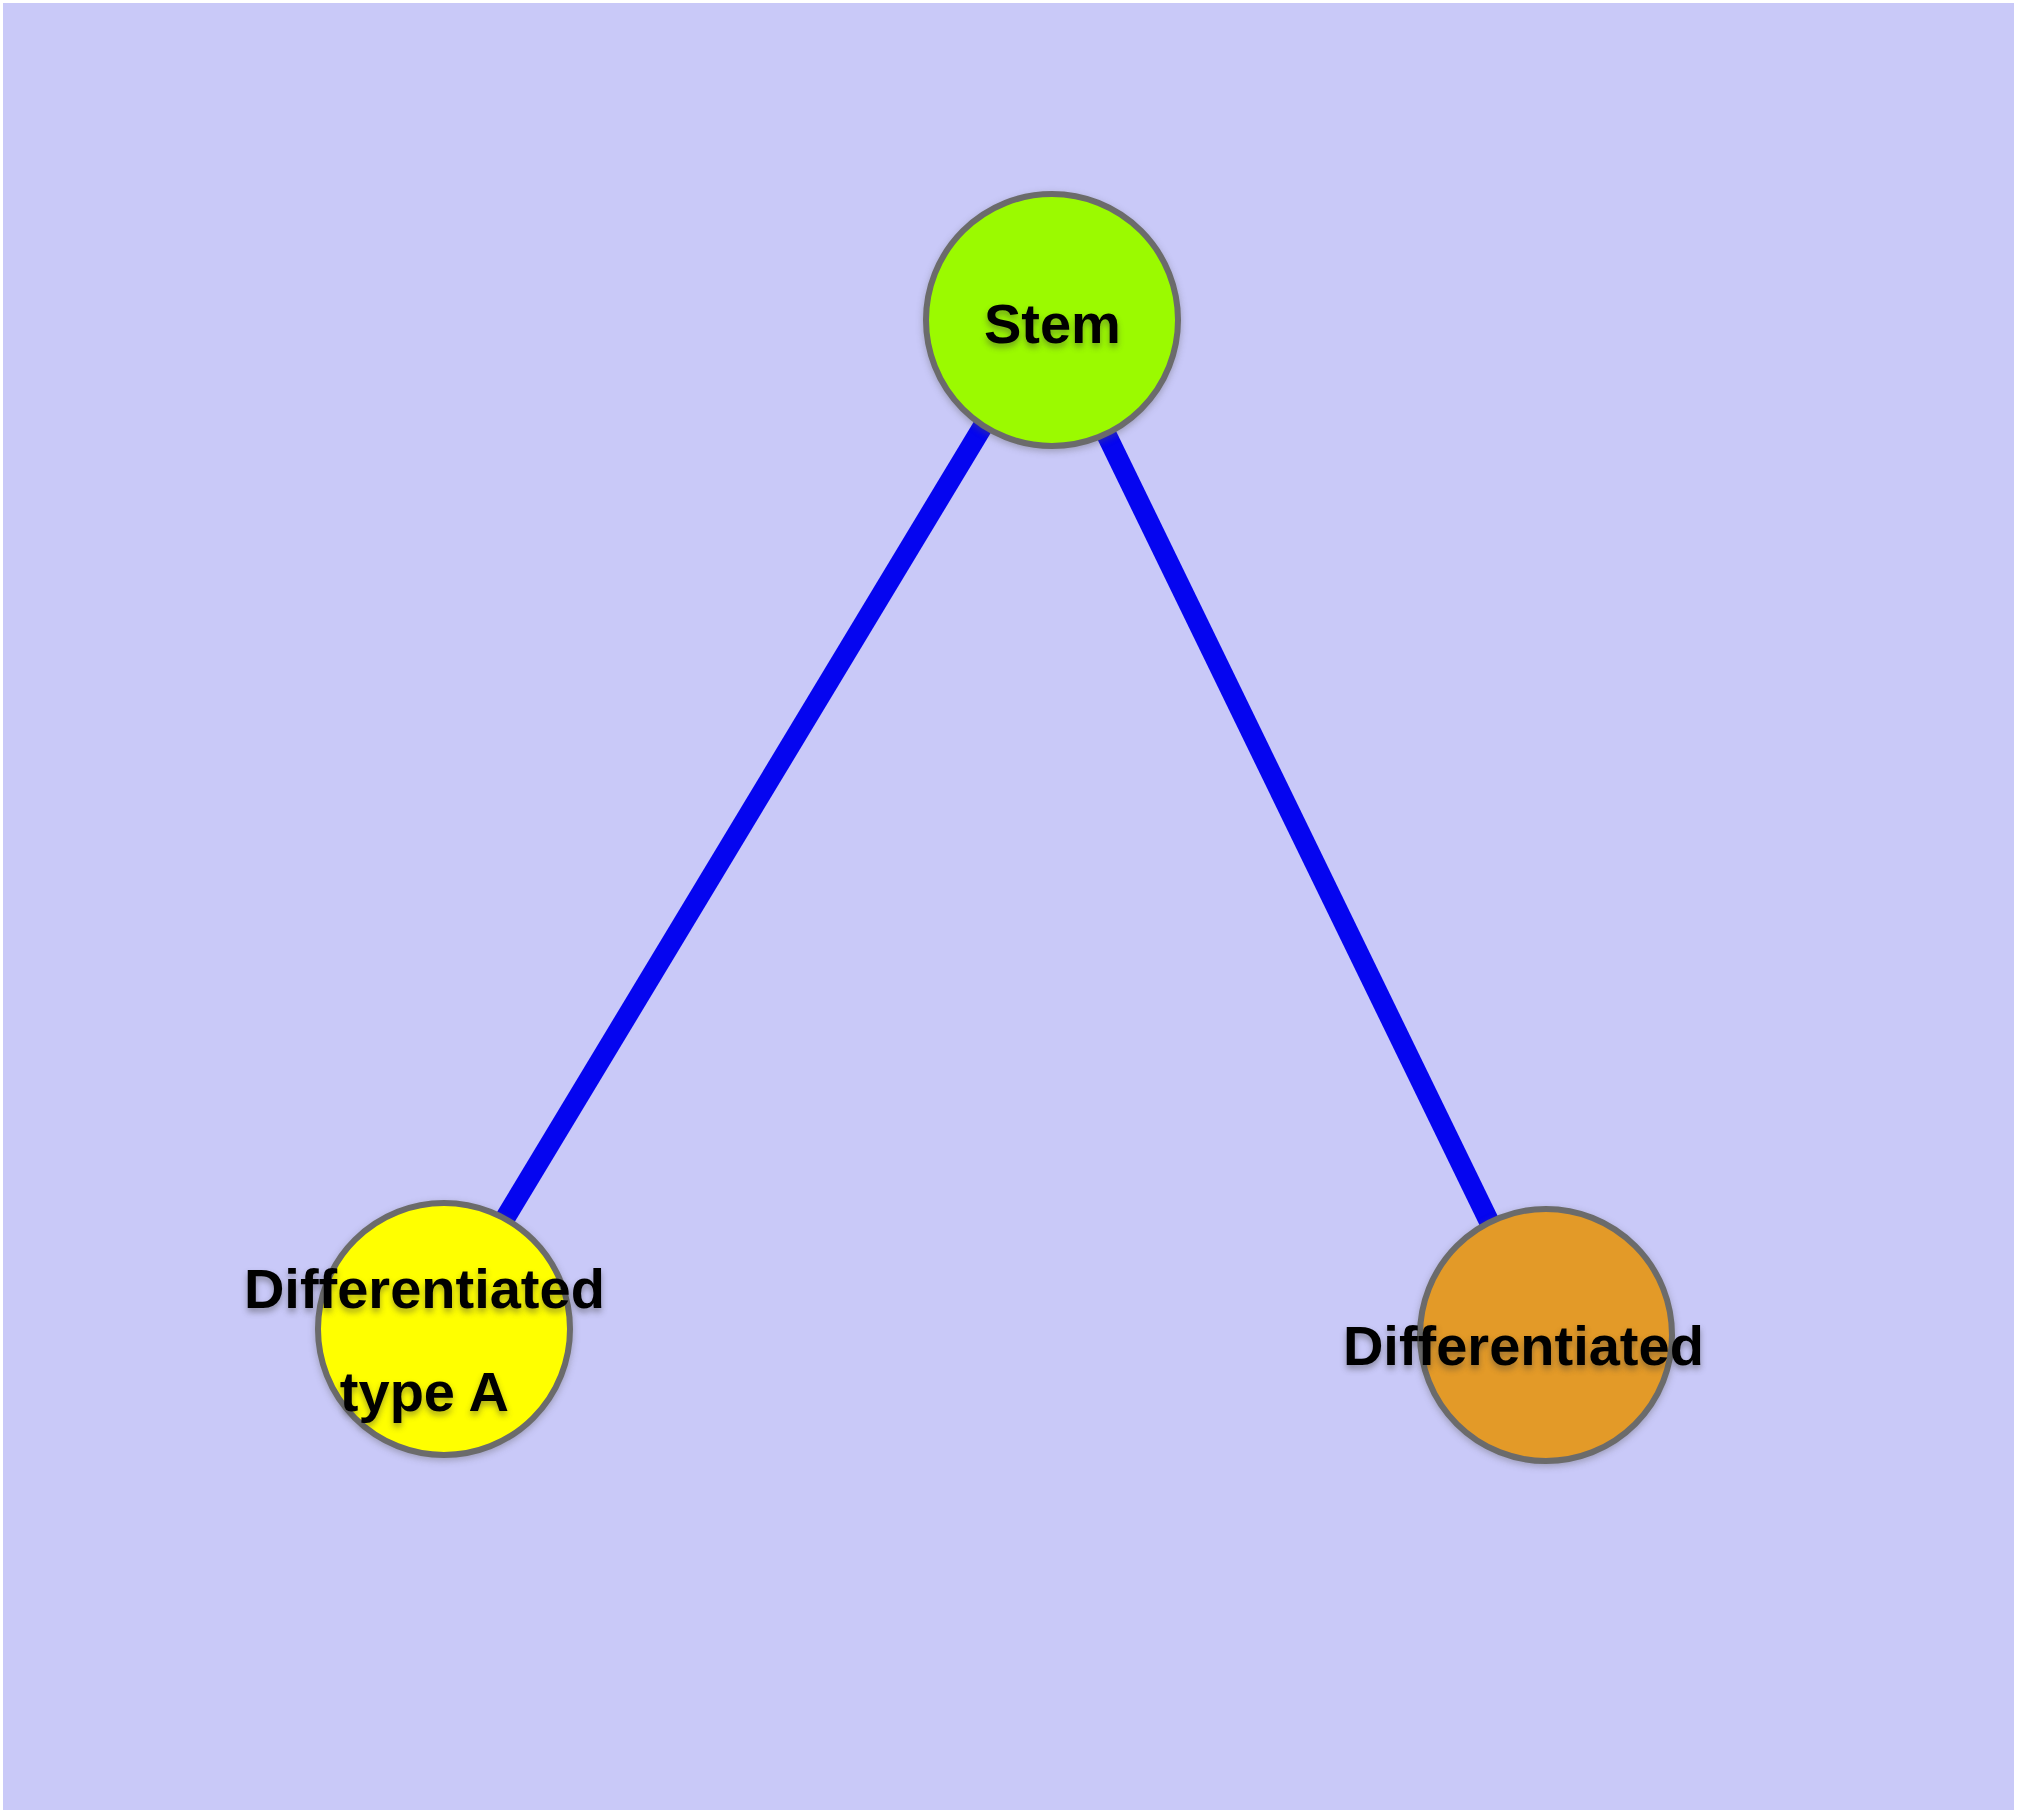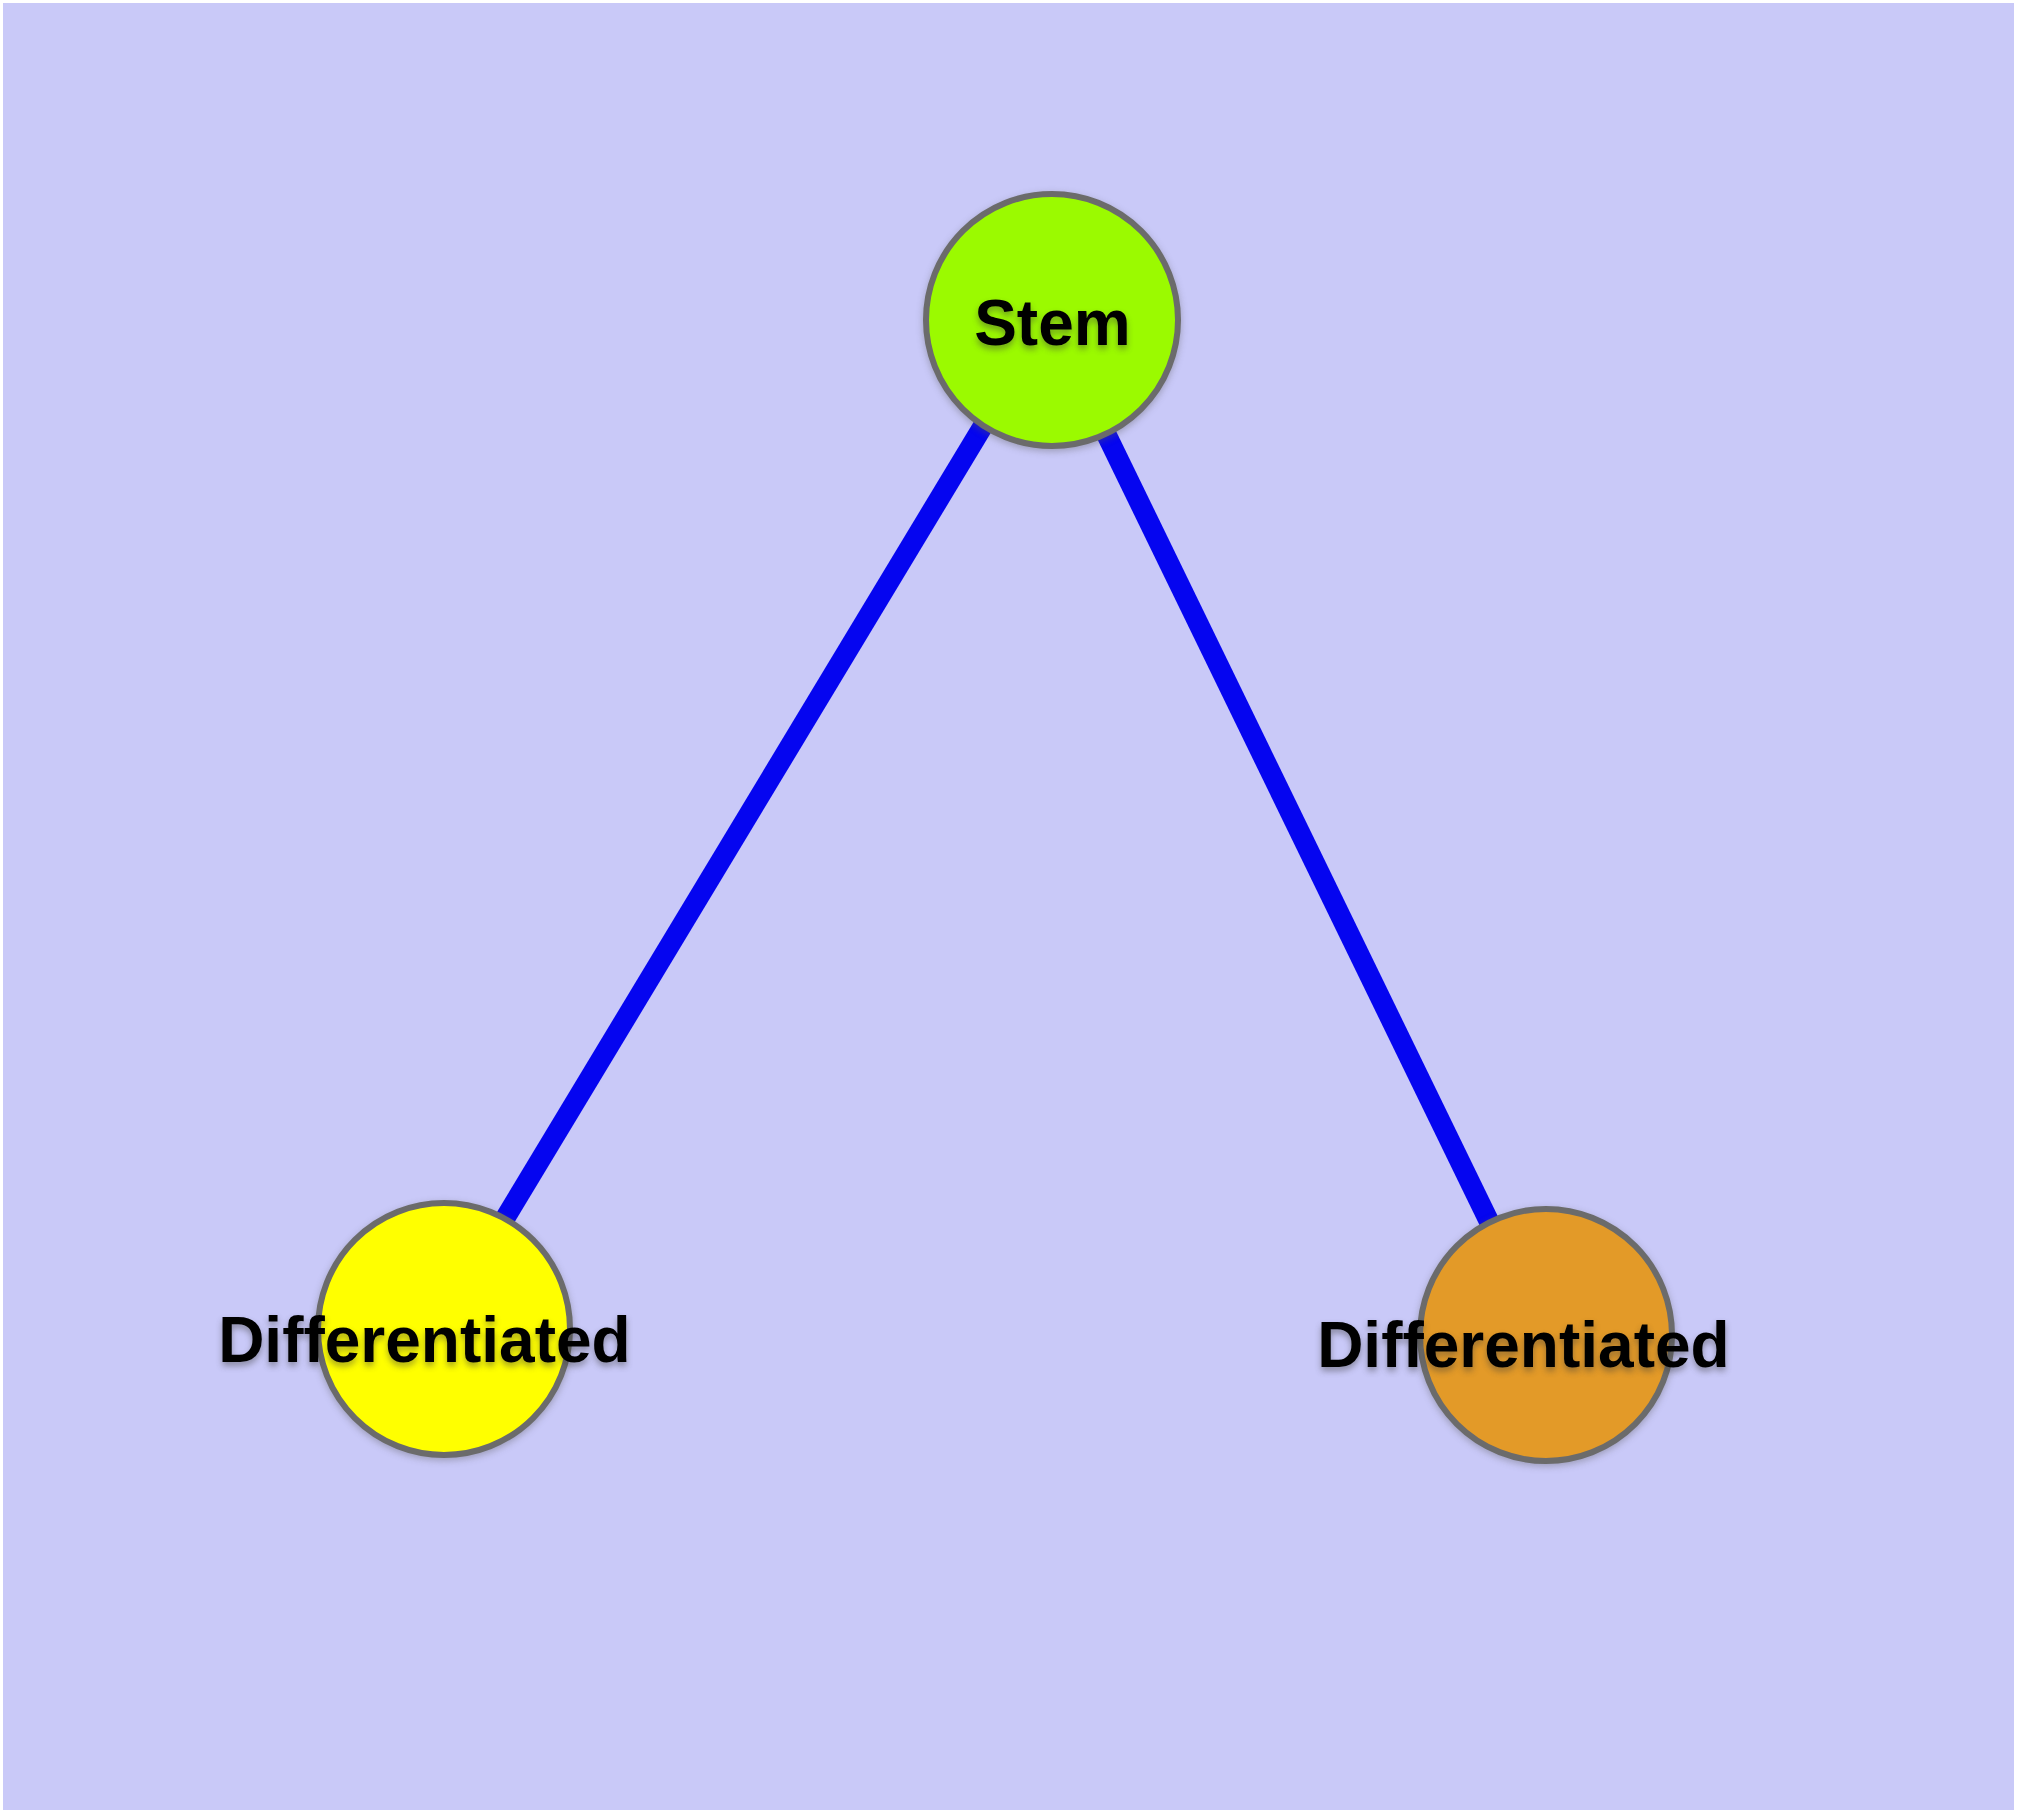--- a/index.html
+++ b/index.html
@@ -43,21 +43,21 @@
     border: 6.8px solid #6B6B6B;
     border-radius: 50%;
     z-index: 2;
     box-shadow: 0 2.5px 7.6px rgba(90, 90, 90, 0.40);
   }
   .node-label {
     position: absolute;
     transform: translate(-50%, -50%);
     z-index: 3;
     color: #000000;
-    font-size: 64px;
+    font-size: 56px;
     font-weight: bold;
     line-height: 103px;
     text-align: center;
     white-space: nowrap;
     text-shadow: 0 4.2px 6px rgba(60, 60, 60, 0.45);
   }
   #node-stem   { left: 920px; top: 188px;  }
   #node-type-a { left: 312px;  top: 1197px; }
   #node-type-b { left: 1414px; top: 1203px; }
   #label-stem   { left: 1049px; top: 320px;  }
@@ -78,20 +78,21 @@
     <div class="node" id="node-stem" style="background-color: rgb(155, 250, 0);"></div>
 
     <div class="node" id="node-type-a" style="background-color: rgb(255, 255, 0);"></div>
 
     <div class="node" id="node-type-b" style="background-color: rgb(227, 154, 40);"></div>
 
     <div class="node-label" id="label-stem">Stem</div>
 
     <div class="node-label" id="label-type-a">
       <span>Differentiated</span><br>
+      <span>type A</span>
     </div>
 
     <div class="node-label" id="label-type-b">
       <span>Differentiated</span><br>
     </div>
 
   </div>
 </div>
 
 

